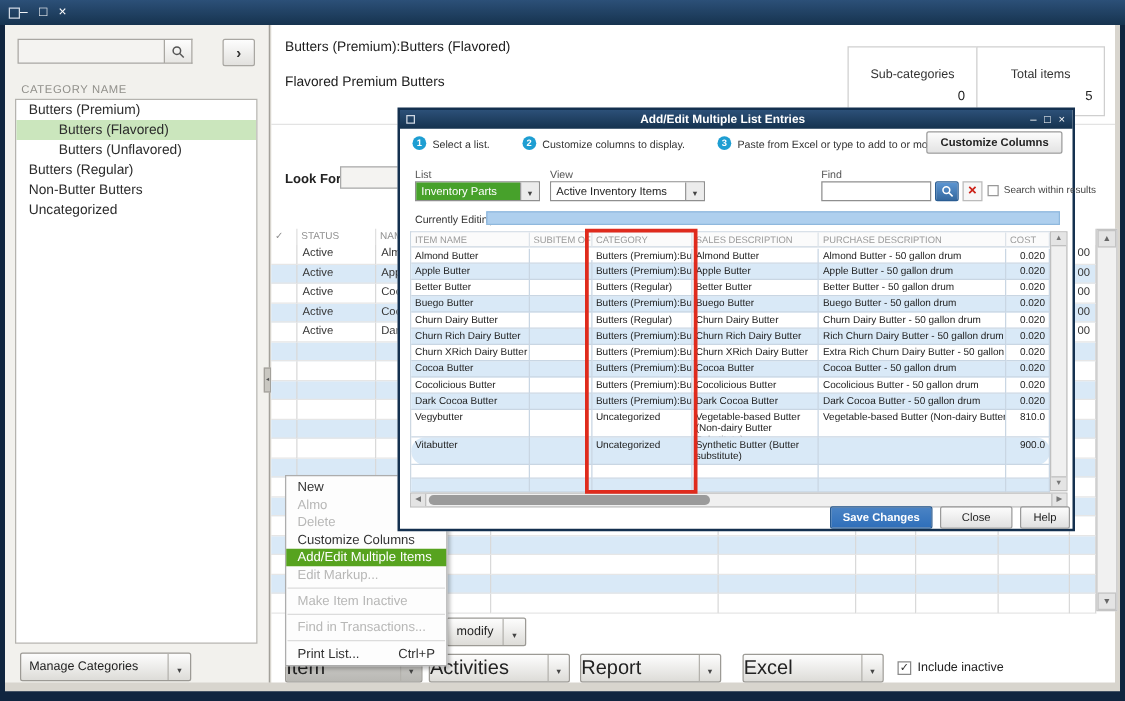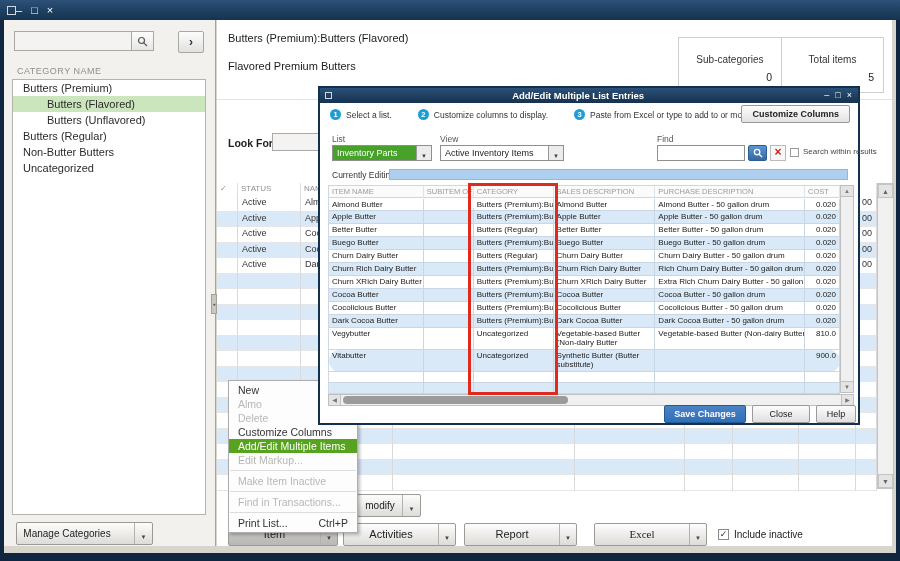--- a/index.html
+++ b/index.html
@@ -54,21 +54,21 @@
   .v-scroll{position:absolute;left:877px;top:183px;width:17px;height:306px;background:#f1f1f1;border:1px solid #c4c4c4;}
   .v-scroll .sa{position:absolute;left:0;width:15px;height:14px;background:#e4e4e4;border:1px solid #c4c4c4;text-align:center;font-size:7px;color:#666;line-height:13px;}
   .v-scroll .sa.up{top:0;} .v-scroll .sa.down{bottom:0;}
 
   .partial-btn{position:absolute;left:357px;top:494px;height:23px;display:flex;border:1px solid #9c9a95;border-radius:2px;background:linear-gradient(#fdfdfd,#dddcd8);z-index:1;}
   .partial-btn .pb-label{width:44px;text-align:center;font-size:10px;line-height:21px;color:#222;}
   .partial-btn .pb-arrow{width:18px;border-left:1px solid #b4b2ad;text-align:center;line-height:21px;}
 
   .action-btn{position:absolute;top:523px;height:23px;display:flex;border:1px solid #9c9a95;border-radius:2px;background:linear-gradient(#fdfdfd,#dddcd8);}
   .action-btn.pressed{background:linear-gradient(#cfcecb,#b9b8b4);}
-  .action-btn .ab-label{flex:1;text-align:center;font-size:11px;line-height:21px;color:#222;}
+  .action-btn .ab-label{flex:1;text-align:left;font-size:16px;line-height:21px;color:#222;}
   .action-btn .ab-arrow{width:17px;border-left:1px solid #b4b2ad;text-align:center;line-height:21px;}
 
   .inactive-cb{position:absolute;left:718px;top:529px;width:11px;height:11px;border:1px solid #8a8a8a;background:#fff;font-size:9px;line-height:9px;text-align:center;color:#333;}
   .inactive-cb.checked::after{content:"✓";}
   .inactive-lbl{position:absolute;left:734px;top:529px;font-size:10px;color:#222;}
 
   
   .splitter{position:absolute;left:211px;top:294px;width:6px;height:20px;background:#c9c7c1;border:1px solid #a3a19b;font-size:5px;color:#555;line-height:18px;text-align:center;}
 
   
@@ -420,21 +420,21 @@
         <div class="ab-arrow arr"></div>
       </div>
       <div class="action-btn" style="left: 343px; width: 113px;">
         <div class="ab-label">Activities</div>
         <div class="ab-arrow arr"></div>
       </div>
       <div class="action-btn" style="left: 464px; width: 113px;">
         <div class="ab-label">Report</div>
         <div class="ab-arrow arr"></div>
       </div>
-      <div class="action-btn" style="left: 594px; width: 113px; font-family: Liberation Serif, serif;">
+      <div class="action-btn" style="left: 594px; width: 113px;">
         <div class="ab-label">Excel</div>
         <div class="ab-arrow arr"></div>
       </div>
     </div>
   <div class="inactive-cb checked" id="inactiveCb"></div>
   <div class="inactive-lbl">Include inactive</div>
 
   <div class="menu" id="menu">
       <div class="menu-item">
         <span>New</span>

